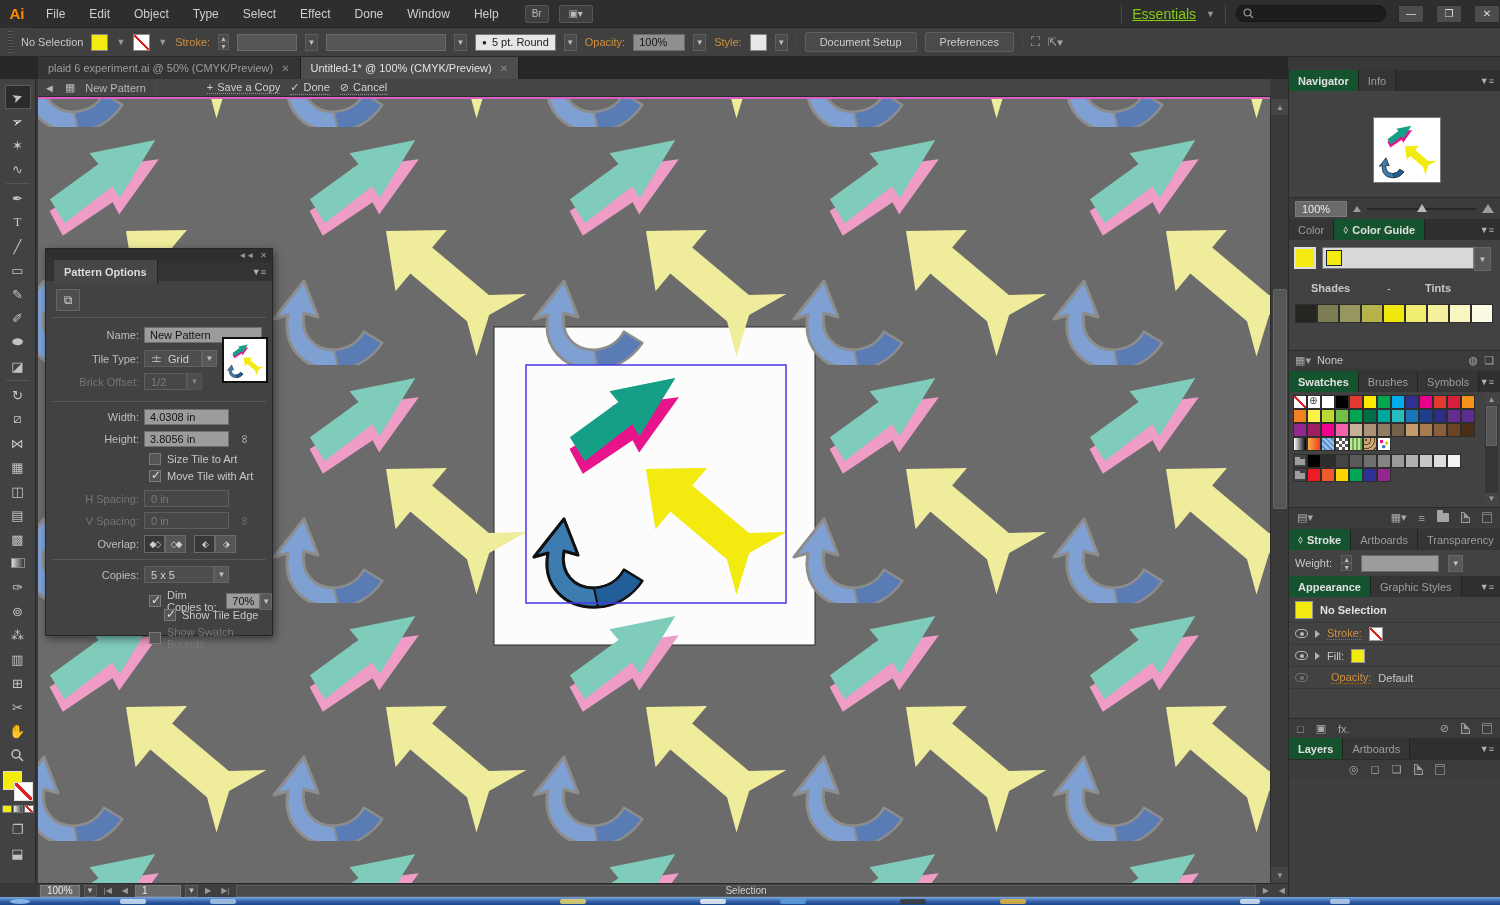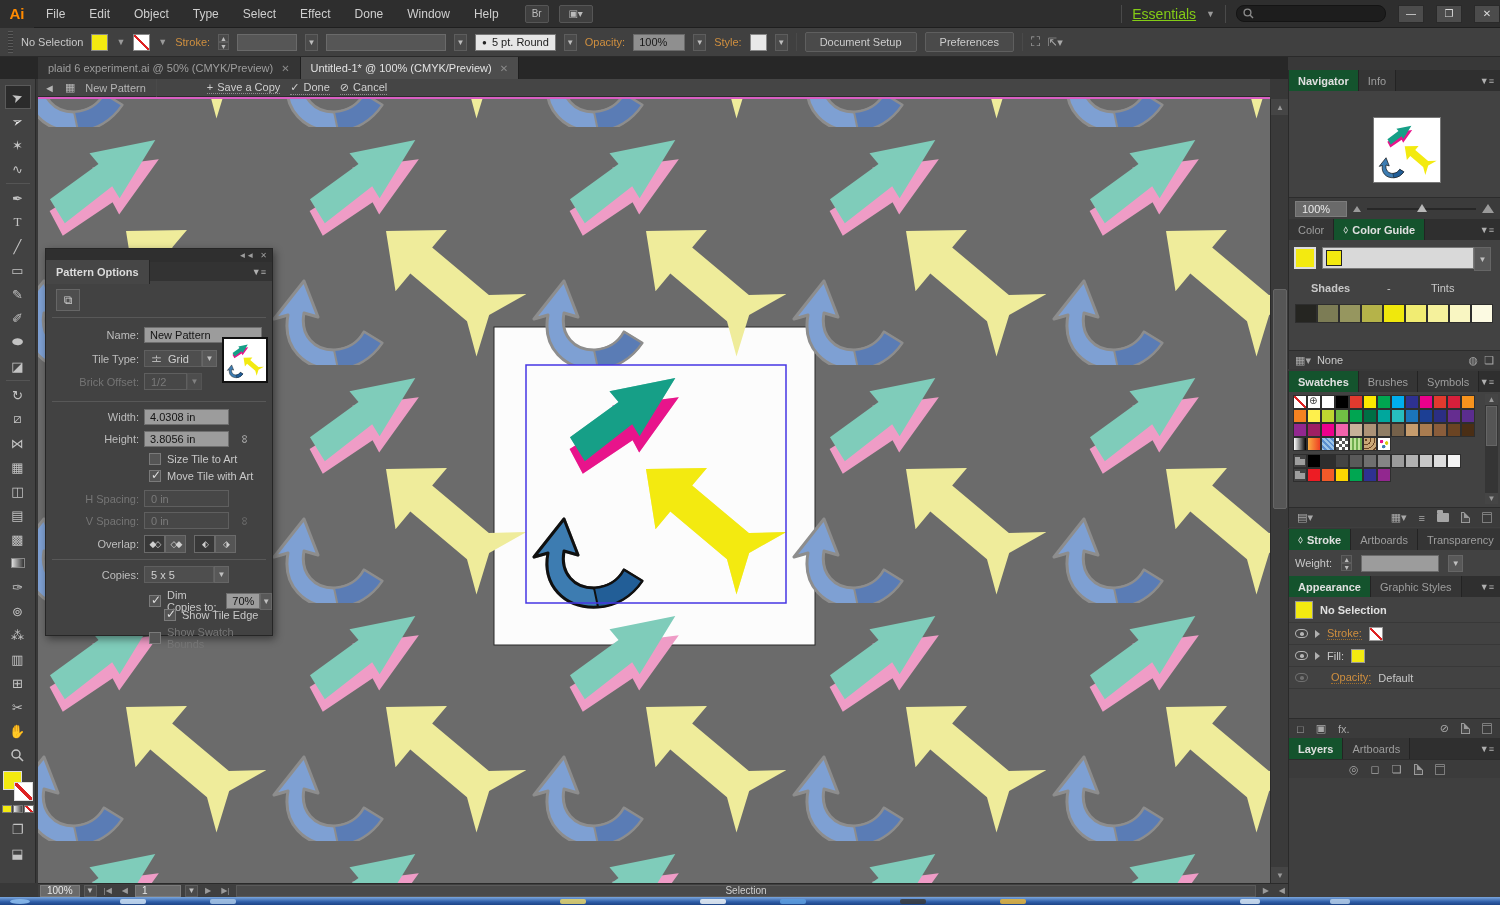--- a/index.html
+++ b/index.html
@@ -74,21 +74,21 @@
   .status-box { background:#6a6a6a; border:1px solid #7c7c7c; height:12px; display:flex; align-items:center; padding:0 6px; color:#e8e8e8; }
   .nav-arrow { color:#9a9a9a; font-size:8px; padding:0 3px; }
   #status-msg-bar { flex:1; background:#4a4a4a; border:1px solid #5a5a5a; height:12px;
     display:flex; align-items:center; justify-content:center; color:#cfcfcf; }
   
   #po-panel { position:absolute; left:45px; top:248px; width:228px; height:388px; background:#424242;
     border:1px solid #262626; box-shadow:2px 3px 8px rgba(0,0,0,.45); }
   .po-header { height:13px; background:#2f2f2f; display:flex; justify-content:flex-end; align-items:center; gap:6px; padding:0 5px; color:#9d9d9d; font-size:8px; }
   .po-tabrow { height:19px; background:#333; display:flex; align-items:center; }
   .po-tab { background:#464646; height:19px; display:flex; align-items:center; padding:12px 10px;
-    color:#dcdcdc; font-weight:bold; font-size:11px; border-right:1px solid #262626; }
+    color:#dcdcdc; font-weight:bold; font-size:11px; border-right:1px solid #262626;margin-left:8px; }
   .panel-menu { margin-left:auto; color:#b0b0b0; font-size:9px; padding-right:6px; }
   .po-row { position:absolute; left:0; display:flex; align-items:center; }
   .po-label { width:98px; text-align:right; padding-right:5px; color:#bdbdbd; }
   .po-label.dis, .dis-text { color:#757575; }
   .field-light { background:#9c9c9c; border:1px solid #6e6e6e; color:#141414; height:16px;
     display:flex; align-items:center; padding:0 5px; }
   .dd-dark { background:#4e4e4e; border:1px solid #5f5f5f; color:#d0d0d0; height:17px;
     display:flex; align-items:center; gap:6px; padding:0 6px; }
   .dd-dark.dis { color:#7a7a7a; background:#474747; }
   .dd-btn { width:15px; height:17px; background:#585858; border:1px solid #666; color:#c0c0c0;
@@ -542,21 +542,21 @@
     <span class="panel-menu">▼≡</span>
   </div>
   <div class="pbody" style="height:129px">
     <div class="abs" style="left: 5px; top: 7px; width: 22px; height: 22px; border: 2px solid rgb(221, 221, 221); background: rgb(243, 234, 16);"></div>
     <div class="abs" style="left:33px;top:7px;width:152px;height:22px;background:#d9d9d9;border:1px solid #777;display:flex;align-items:center;padding:0 3px">
       <div style="width: 16px; height: 16px; border: 1px solid rgb(34, 34, 34); background: rgb(243, 234, 16);"></div>
     </div>
     <span class="dd-btn" style="position:absolute;left:185px;top:7px;height:24px;width:17px">▼</span>
     <span class="abs" style="left:22px;top:42px;font-weight:bold">Shades</span>
     <span class="abs" style="left:98px;top:42px">-</span>
-    <span class="abs" style="left:142px;top:42px;font-weight:normal">Tints</span>
+    <span class="abs" style="left:136px;top:42px;font-weight:bold">Tints</span>
     <div class="ramp">
         <div class="sw-cell" style="background: rgb(37, 37, 33);"></div>
         <div class="sw-cell" style="background: rgb(124, 124, 85);"></div>
         <div class="sw-cell" style="background: rgb(150, 150, 95);"></div>
         <div class="sw-cell" style="background: rgb(181, 179, 73);"></div>
         <div class="sw-cell" style="background: rgb(240, 232, 12);"></div>
         <div class="sw-cell" style="background: rgb(241, 236, 114);"></div>
         <div class="sw-cell" style="background: rgb(245, 241, 156);"></div>
         <div class="sw-cell" style="background: rgb(249, 246, 194);"></div>
         <div class="sw-cell" style="background: rgb(252, 250, 226);"></div>

